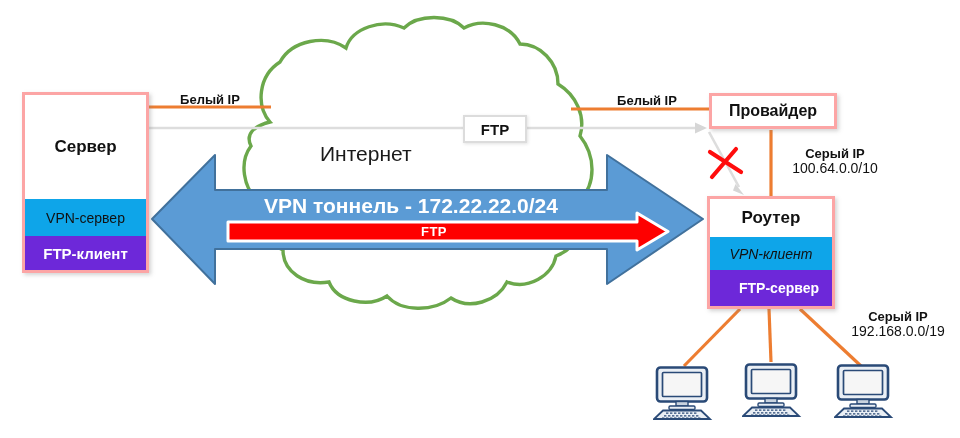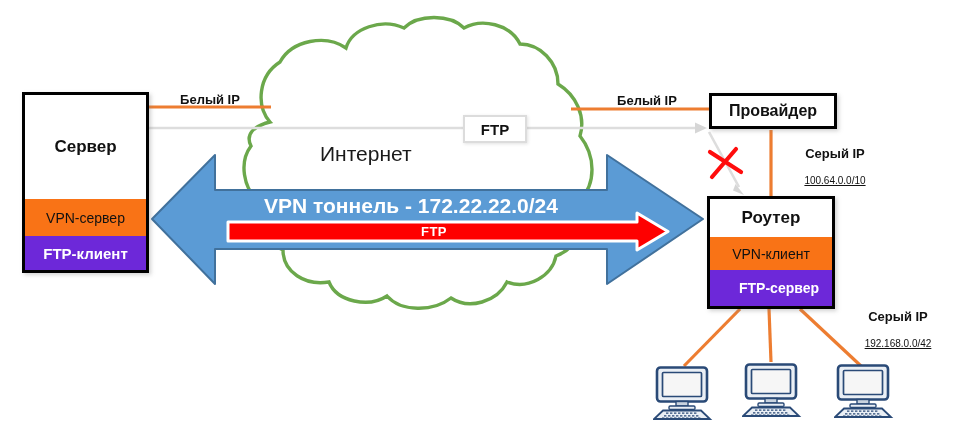--- a/index.html
+++ b/index.html
@@ -2,32 +2,32 @@
 <html><head>
 <meta charset="utf-8">
 <style>
   html,body{margin:0;padding:0;background:#ffffff;}
   #stage{
     position:relative;width:960px;height:438px;background:#ffffff;overflow:hidden;
     font-family:"Liberation Sans", sans-serif;color:#111;
   }
   #wires{position:absolute;left:0;top:0;z-index:1;}
   .node-box{
-    position:absolute;background:#fff;border:3px solid #000000;
+    position:absolute;background:#fff;border:3px solid #fca5a5;
     box-shadow:2px 2px 4px rgba(130,130,130,.35);
     display:flex;flex-direction:column;z-index:2;box-sizing:border-box;
   }
   .node-title{flex:1;display:flex;align-items:center;justify-content:center;
     font-weight:700;font-size:17px;color:#111;}
   .band{display:flex;align-items:center;justify-content:center;font-size:14px;}
-  .band.vpn{background:#f97316;color:#111;}
+  .band.vpn{background:#0ea5e9;color:#111;}
   .band.ftp{background:#6d28d9;color:#fff;font-weight:700;font-size:15px;}
   .ip-label{position:absolute;z-index:3;text-align:center;font-size:13px;line-height:15px;}
   .ip-label .t{font-weight:700;font-size:13px;}
-  .ip-label .v{font-weight:400;font-size:10px;margin-top:12px;text-decoration:underline;}
+  .ip-label .v{font-weight:400;font-size:14px;margin-top:0;}
   .white-ip{position:absolute;z-index:3;text-align:center;font-weight:700;font-size:13px;}
   #internet-label{position:absolute;z-index:2;text-align:left;
     font-size:21px;font-weight:400;color:#1a1a1a;}
   #ftp-relay{position:absolute;z-index:2;background:#fff;border:2px solid #DCDCDC;
     box-shadow:1px 1px 3px rgba(160,160,160,.3);
     display:flex;align-items:center;justify-content:center;
     font-weight:700;font-size:15px;color:#111;box-sizing:border-box;}
   .tunnel-text{position:absolute;z-index:3;text-align:center;color:#fff;font-weight:700;}
   #vpn-tunnel-text{font-size:21px;}
   #ftp-arrow-text{font-size:13px;letter-spacing:.5px;}
@@ -99,36 +99,36 @@
     <div class="band vpn" style="height:37px;">VPN-сервер</div>
     <div class="band ftp" style="height:34px;">FTP-клиент</div>
   </div>
 
   <div class="node-box" style="left:709px;top:93px;width:128px;height:36px;">
     <div class="node-title" style="font-size:16px;">Провайдер</div>
   </div>
 
   <div class="node-box" style="left:707px;top:196px;width:128px;height:113px;">
     <div class="node-title">Роутер</div>
-    <div class="band vpn" style="height:33px;">VPN-клиент</div>
+    <div class="band vpn" style="height:33px;font-style:italic;">VPN-клиент</div>
     <div class="band ftp" style="height:36px;font-size:14px;padding-left:16px;">FTP-сервер</div>
   </div>
 
   <div id="ftp-relay" style="left:463px;top:115px;width:64px;height:28px;">FTP</div>
 
   <div id="internet-label" style="left:320px;top:142px;width:160px;">Интернет</div>
 
   <div class="white-ip" style="left:160px;top:92px;width:100px;">Белый IP</div>
   <div class="white-ip" style="left:597px;top:93px;width:100px;">Белый IP</div>
 
   <div class="ip-label" style="left:776px;top:146px;width:118px;">
     <div class="t">Серый IP</div>
     <div class="v">100.64.0.0/10</div>
   </div>
   <div class="ip-label" style="left:838px;top:309px;width:120px;">
     <div class="t">Серый IP</div>
-    <div class="v">192.168.0.0/42</div>
+    <div class="v">192.168.0.0/19</div>
   </div>
 
   <div class="tunnel-text" id="vpn-tunnel-text" style="left:213px;top:194px;width:396px;">VPN тоннель - 172.22.22.0/24</div>
   <div class="tunnel-text" id="ftp-arrow-text" style="left:228px;top:224px;width:412px;">FTP</div>
 
 </div>
 
 </body></html>

